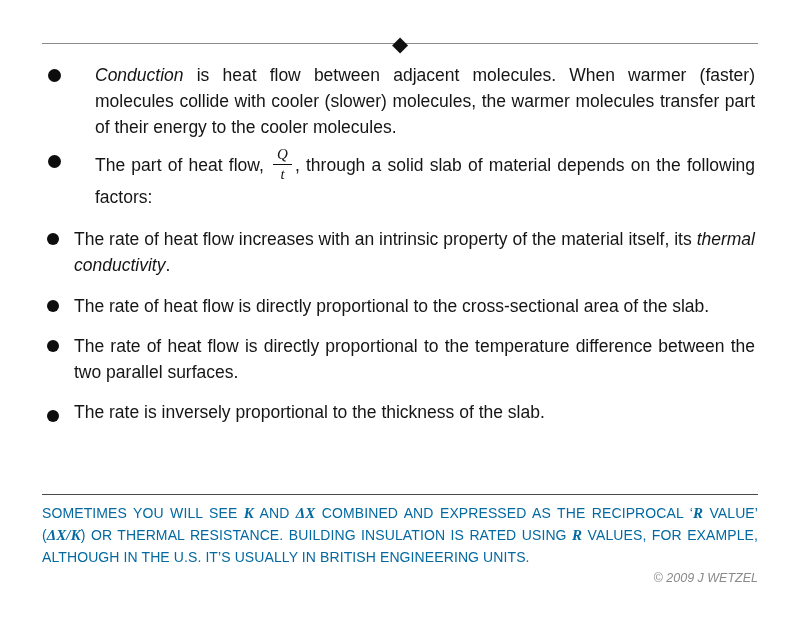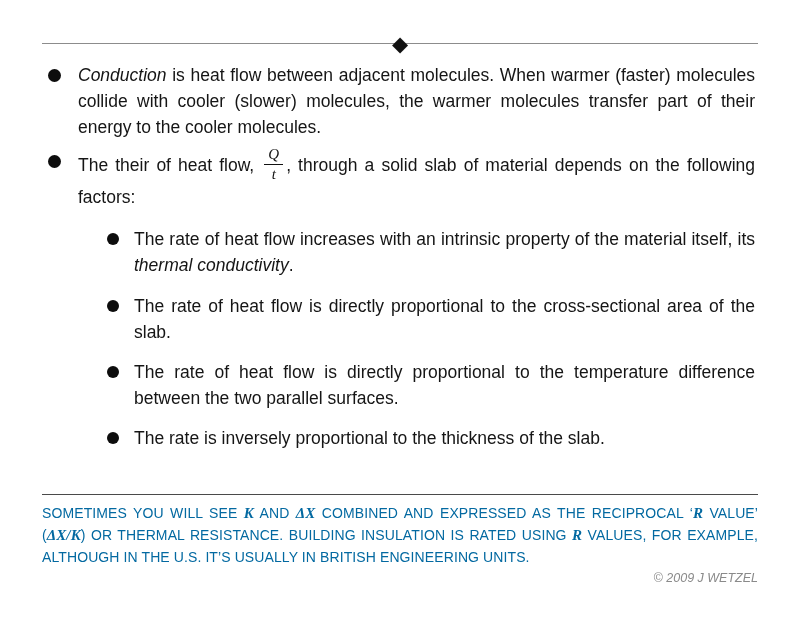--- a/index.html
+++ b/index.html
@@ -34,22 +34,22 @@
   }
 
   
   .content { padding-top: 62px; }
 
   .bullet-item {
     display: flex;
     align-items: flex-start;
     padding-right: 45px;
   }
-  .bullet-item.level-1 { padding-left: 48px; }
-  .bullet-item.level-2 { padding-left: 67px; margin-left: 40px; }
+  .bullet-item.level-1 { padding-left: 48px; gap: 17px; }
+  .bullet-item.level-2 { padding-left: 47px; }
 
   .marker {
     flex: 0 0 auto;
     border-radius: 50%;
     background: #0d0d0d;
   }
   .level-1 .marker { width: 13px; height: 13px; margin: 7px 17px 0 0; }
   .level-2 .marker { width: 12px; height: 12px; margin: 7px 15px 0 0; }
 
   .bullet-text {
@@ -60,21 +60,21 @@
     text-align: justify;
     color: #151515;
   }
   .seg-italic { font-style: italic; }
   .seg-normal { font-style: normal; }
 
   #bullet-rate      { margin-top: 8px;  }
   #sub-conductivity { margin-top: 16px; }
   #sub-area         { margin-top: 15px; }
   #sub-temperature  { margin-top: 14px; }
-  #sub-thickness    { margin-top: 14px; }
+  #sub-thickness    { margin-top: 14px; align-items: center; }
 
   
   .frac {
     display: inline-flex;
     flex-direction: column;
     align-items: center;
     vertical-align: middle;
     font-family: "Liberation Serif", serif;
     font-style: italic;
     font-size: 15px;
@@ -131,21 +131,21 @@
 
   <div class="content">
 
     <div class="bullet-item level-1" id="bullet-conduction">
       <span class="marker"></span>
       <p class="bullet-text"><span class="seg-italic">Conduction</span><span class="seg-normal"> is heat flow between adjacent molecules.  When warmer (faster) molecules collide with cooler (slower) molecules, the warmer molecules transfer part of their energy to the cooler molecules.</span></p>
     </div>
 
     <div class="bullet-item level-1" id="bullet-rate">
       <span class="marker"></span>
-      <p class="bullet-text"><span class="seg-normal">The their of heat flow, </span><span class="frac">
+      <p class="bullet-text"><span class="seg-normal">The part of heat flow, </span><span class="frac">
             <span class="num">Q</span>
             <span class="den">t</span>
           </span><span class="seg-normal">, through a solid slab of material depends on the following factors:</span></p>
     </div>
 
     <div class="bullet-item level-2" id="sub-conductivity">
       <span class="marker"></span>
       <p class="bullet-text"><span class="seg-normal">The rate of heat flow increases with an intrinsic property of the material itself, its </span><span class="seg-italic">thermal conductivity</span><span class="seg-normal">.</span></p>
     </div>
 

